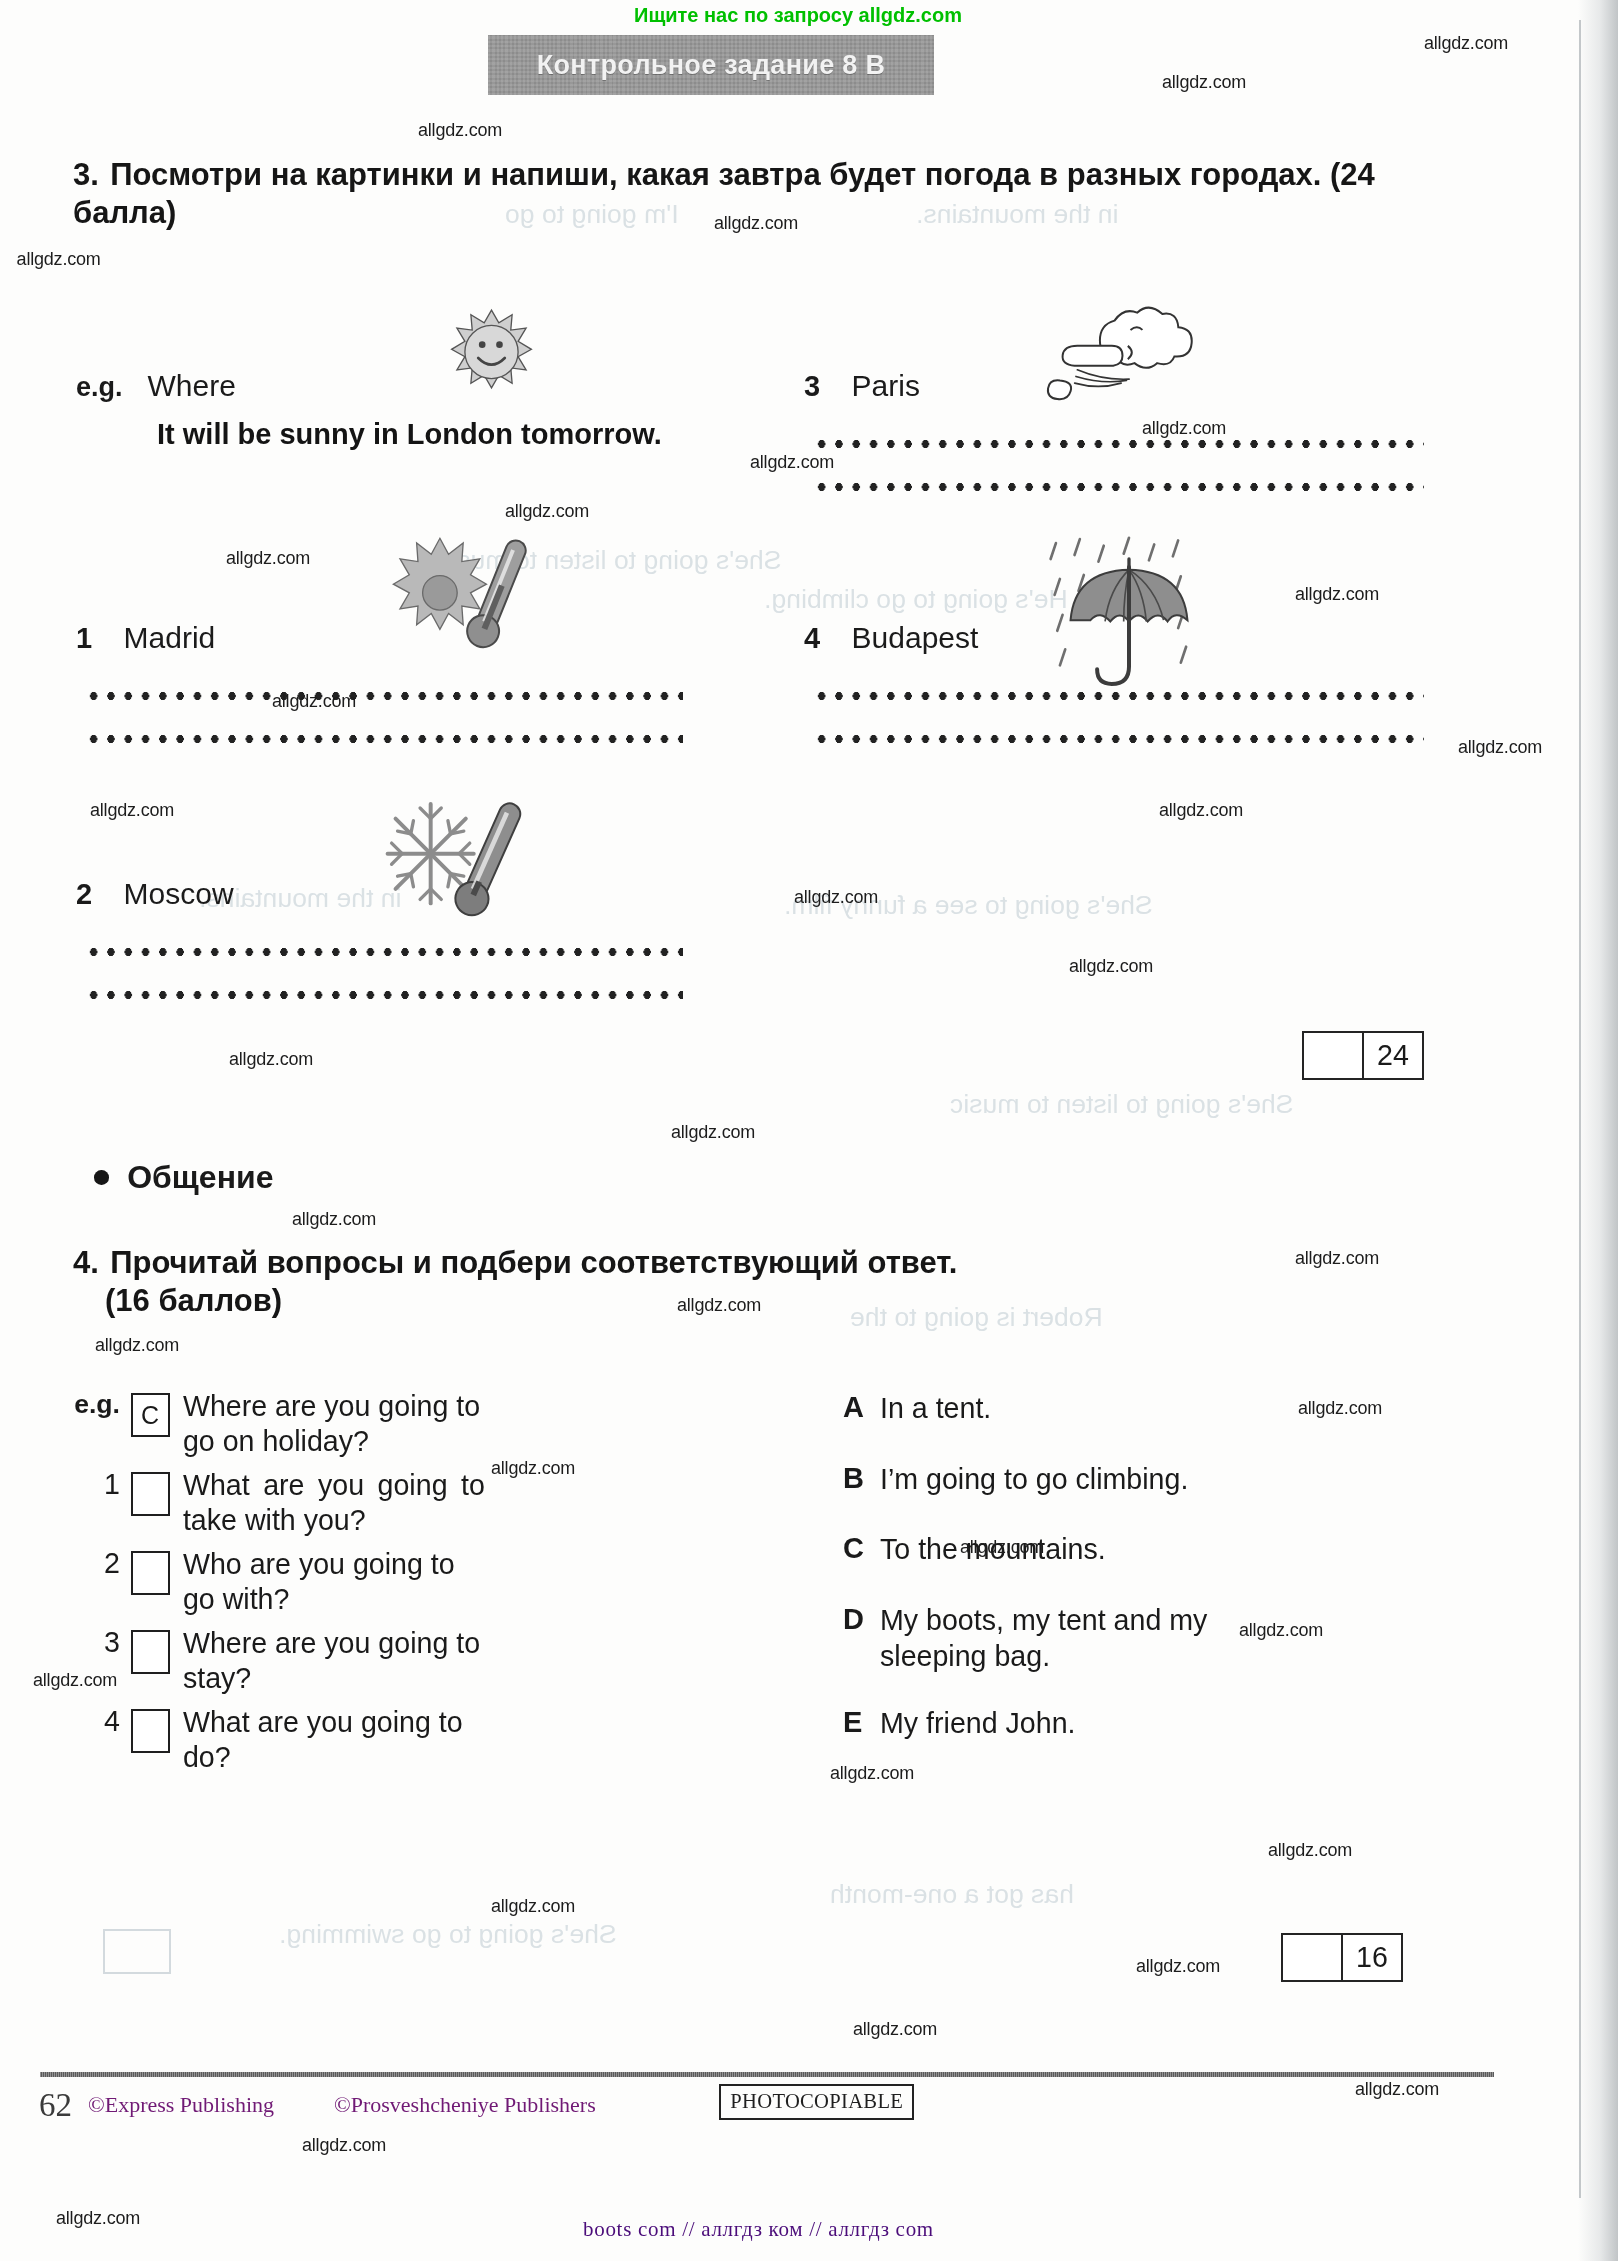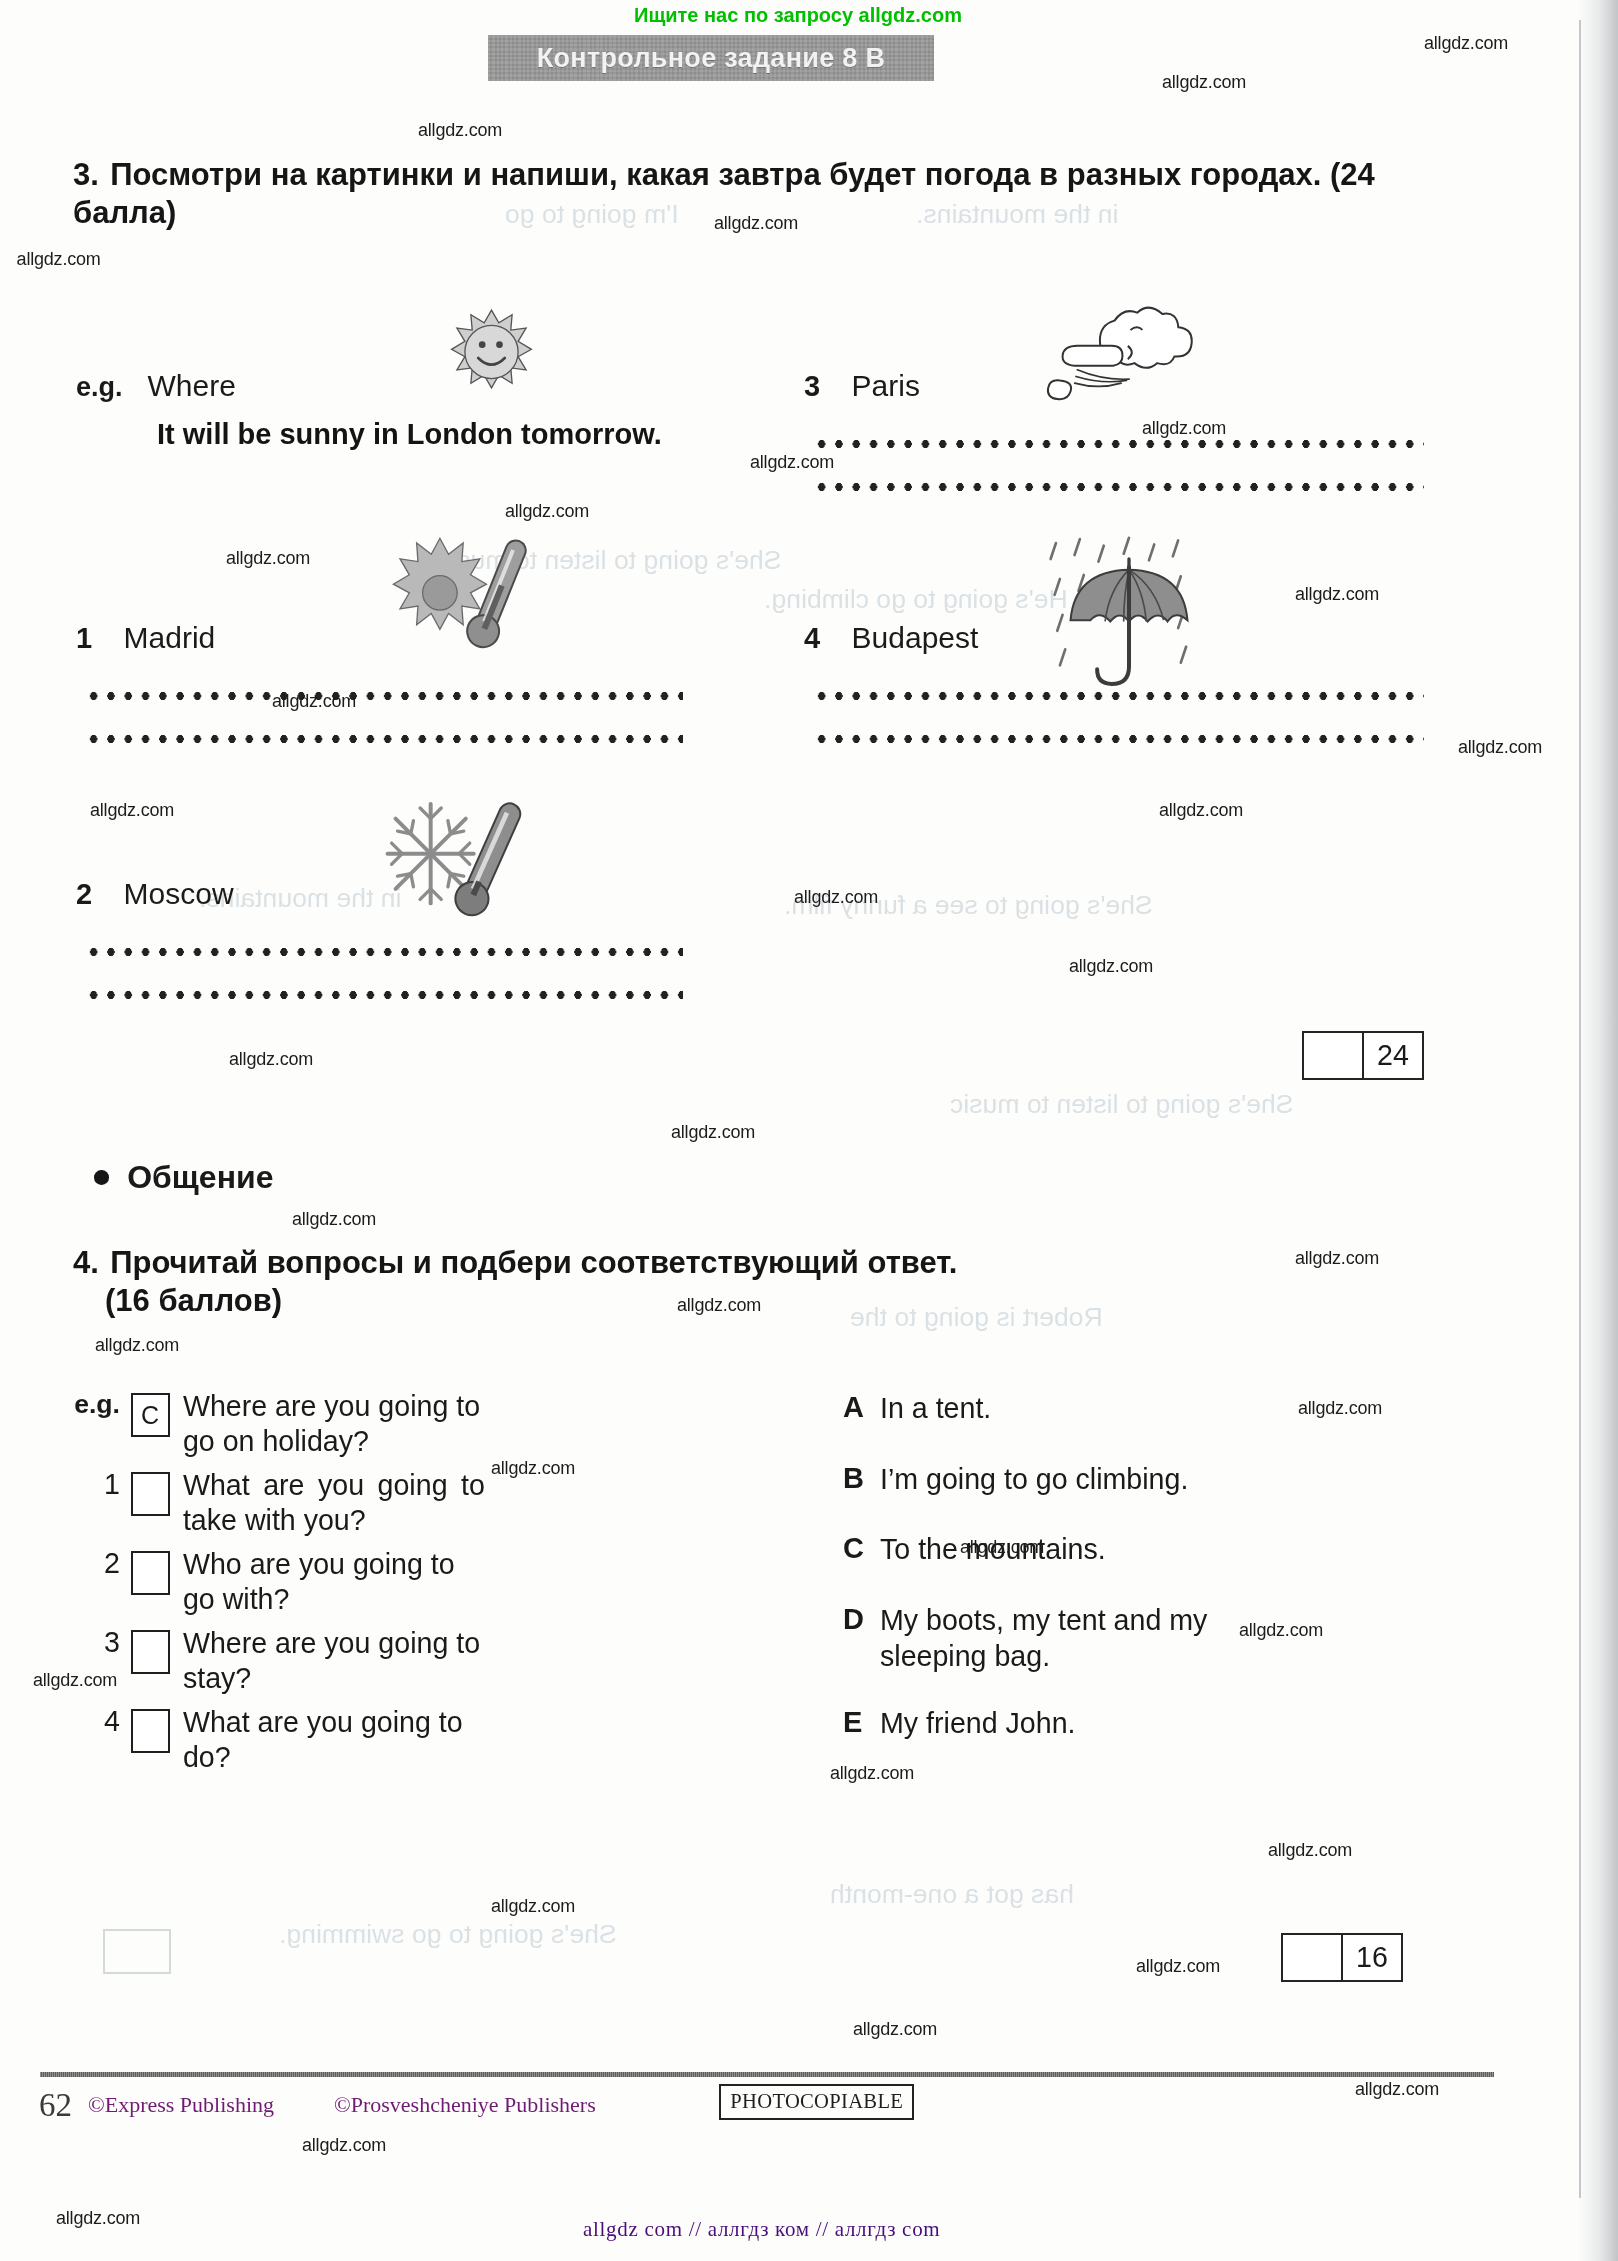--- a/index.html
+++ b/index.html
@@ -56,21 +56,21 @@
     transform: scaleX(-1);
     pointer-events: none;
   }
 
   
   #header-banner {
     position: absolute;
     left: 488px;
     top: 35px;
     width: 446px;
-    height: 46px;
+    height: 60px;
     background: #8c8c8c;
     background-image:
       repeating-linear-gradient(0deg, rgba(255,255,255,.10) 0 0.7px, rgba(0,0,0,0) 0.7px 1.3px),
       repeating-linear-gradient(90deg, rgba(255,255,255,.10) 0 0.7px, rgba(0,0,0,0) 0.7px 1.3px);
     display: flex;
     align-items: center;
     justify-content: center;
   }
   #header-banner .banner-text {
     color: #f2f2f2;
@@ -528,21 +528,21 @@
   </div>
 
   <div style="position:absolute; left:103px; top:1929px; width:64px; height:41px; border:2px solid #d3dade;"></div>
 
   <div id="footer-rule"></div>
   <div id="page-number">62</div>
   <div class="footer-credit" style="left:88px; top:2092px;">©Express Publishing</div>
   <div class="footer-credit" style="left:334px; top:2092px;">©Prosveshcheniye Publishers</div>
   <div id="photocopiable">PHOTOCOPIABLE</div>
 
-  <div class="wm-purple" style="left:583px; top:2217px;">allgdz com  //  аллгдз ком  //  аллгдз com</div>
+  <div class="wm-purple" style="left:583px; top:2217px;">boots com  //  аллгдз ком  //  аллгдз com</div>
 
   <div class="wm" style="left:1424px; top:33px;">allgdz.com</div>
   <div class="wm" style="left:1162px; top:72px;">allgdz.com</div>
   <div class="wm" style="left:418px;  top:120px;">allgdz.com</div>
   <div class="wm" style="left:714px; top:213px;">allgdz.com</div>
   <div class="wm" style="left:16.6px;   top:249px;">allgdz.com</div>
   <div class="wm" style="left:750px; top:452px;">allgdz.com</div>
   <div class="wm" style="left:1142px; top:418px;">allgdz.com</div>
   <div class="wm" style="left:505px;  top:501px;">allgdz.com</div>
   <div class="wm" style="left:226px;  top:548px;">allgdz.com</div>

